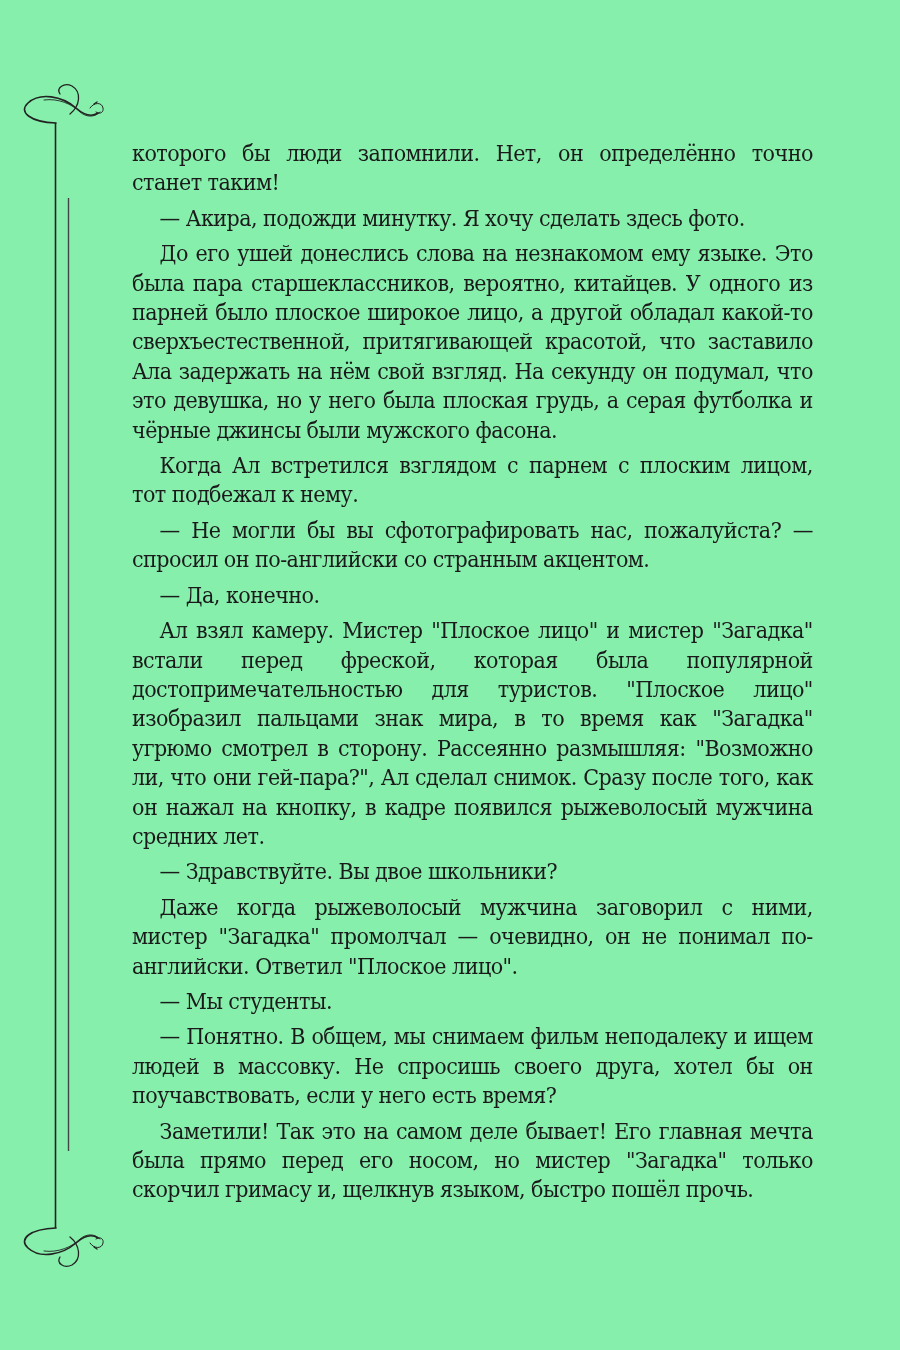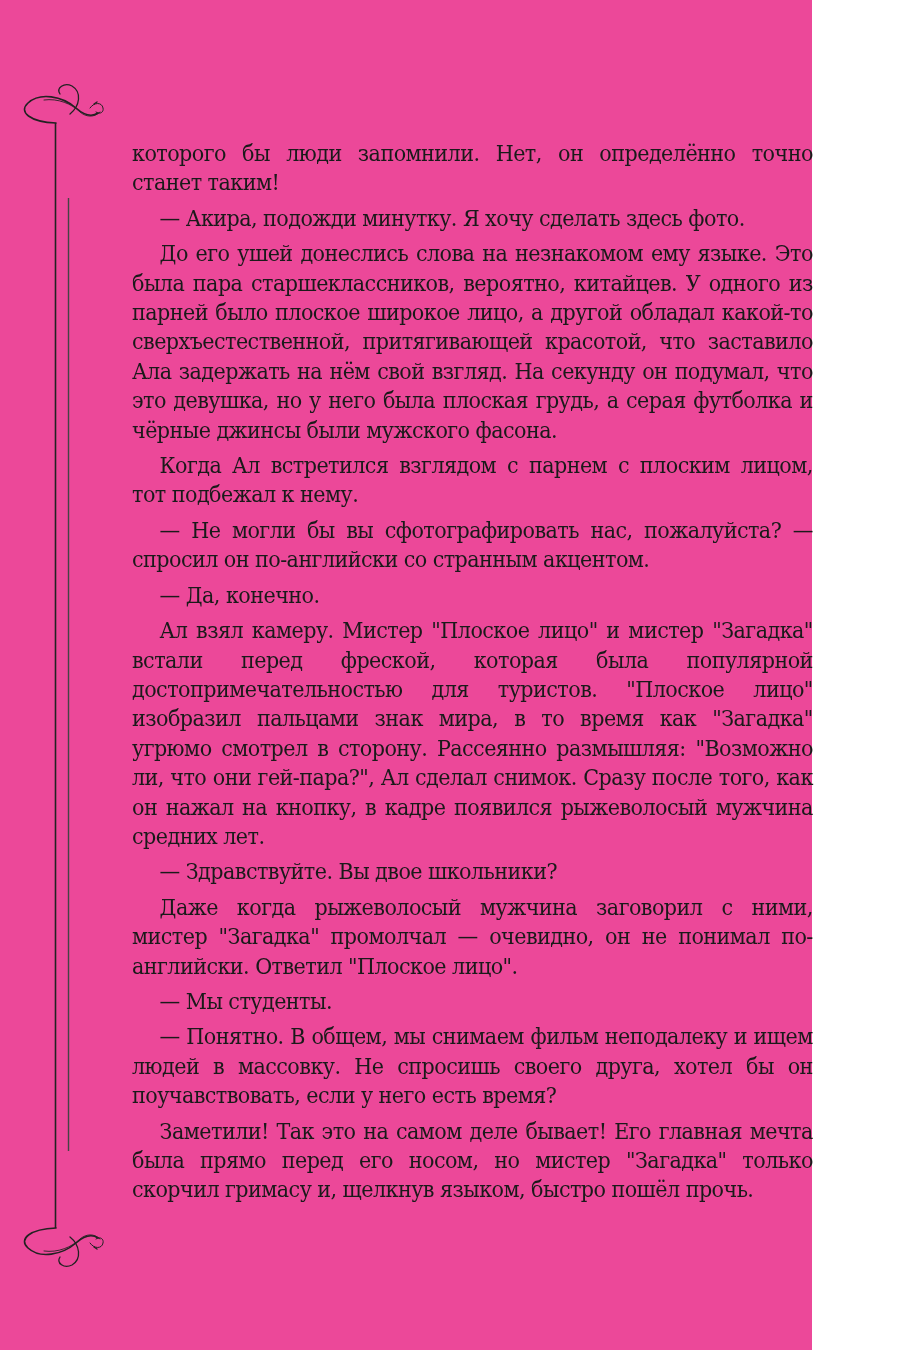--- a/index.html
+++ b/index.html
@@ -9,23 +9,23 @@
     }
     body {
       width: 900px;
       height: 1350px;
       position: relative;
       overflow: hidden;
     }
     .page {
       position: absolute;
       left: 0; top: 0;
-      width: 812px;
+      width: 900px;
       height: 1350px;
-      background: #ec4899;
+      background: #86efac;
     }
     .ornament {
       position: absolute;
       left: 0;
       top: 0;
       width: 140px;
       height: 1350px;
       pointer-events: none;
     }
     .text-block {

